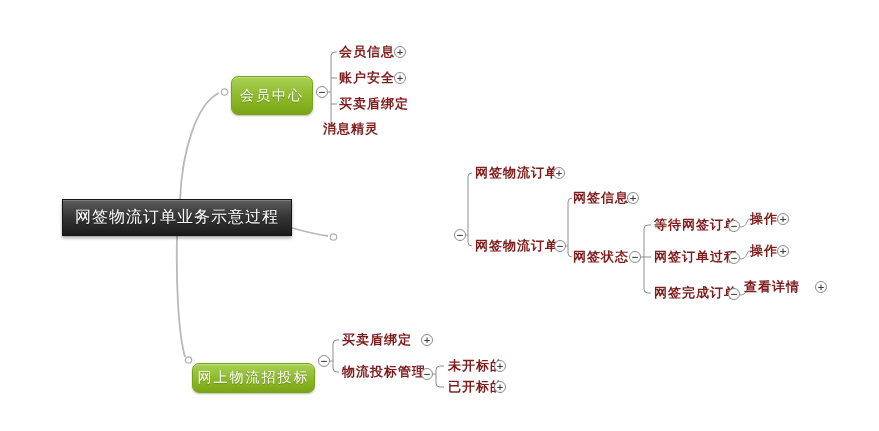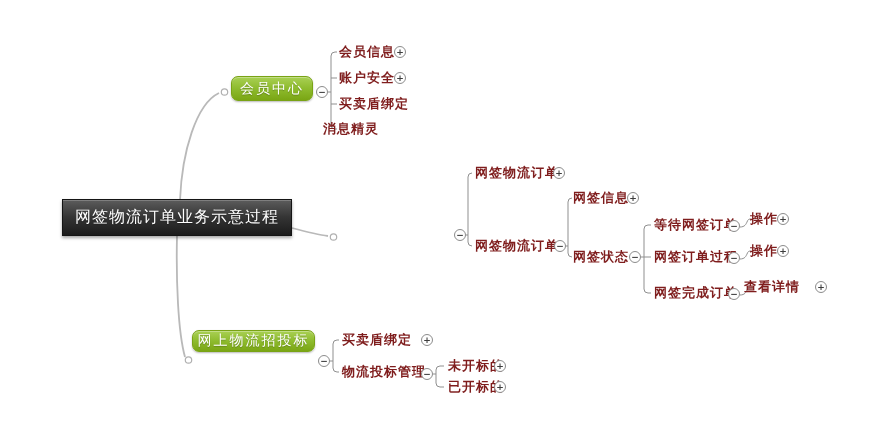--- a/index.html
+++ b/index.html
@@ -63,22 +63,22 @@
       <path d="M740,227 C745,227 746,224 747,222 C748,219.5 748.5,219 751,219"></path>
       <path d="M740,259 C745,259 746,256 747,254 C748,251.5 748.5,251 751,251"></path>
       <path d="M740,295 C745,295 746,292 747,290 C748,288.5 748.5,288 753,288"></path>
       <path d="M330,361 L333,361 M333,361 L333,344 Q333,340 337,340 L339,340 M333,361 L333,368 Q333,372 337,372 L339,372"></path>
       <path d="M433,374 L436,374 M436,374 L436,370 Q436,366 440,366 L444,366 M436,374 L436,383 Q436,387 440,387 L444,387"></path>
     </g>
   </svg>
 
   <div class="node root" style="left:62px;top:199px;width:230px;height:37px;">网签物流订单业务示意过程</div>
 
-  <div class="node branch" style="left:231px;top:76px;width:82px;height:25px;">会员中心</div>
-  <div class="node branch" style="left:192px;top:330px;width:123px;height:22px;text-align:center;">网上物流招投标</div>
+  <div class="node branch" style="left:231px;top:76px;width:82px;height:39px;">会员中心</div>
+  <div class="node branch" style="left:192px;top:363px;width:123px;height:30px;text-align:center;">网上物流招投标</div>
 
   <div class="lbl" style="left:339px;top:44px;">会员信息</div>
   <div class="lbl" style="left:339px;top:70px;">账户安全</div>
   <div class="lbl" style="left:339px;top:96px;">买卖盾绑定</div>
   <div class="lbl" style="left:323px;top:121px;">消息精灵</div>
 
   <div class="lbl" style="left:475px;top:165px;">网签物流订单</div>
   <div class="lbl" style="left:475px;top:238px;">网签物流订单</div>
   <div class="lbl" style="left:573px;top:190px;">网签信息</div>
   <div class="lbl" style="left:573px;top:249px;">网签状态</div>

